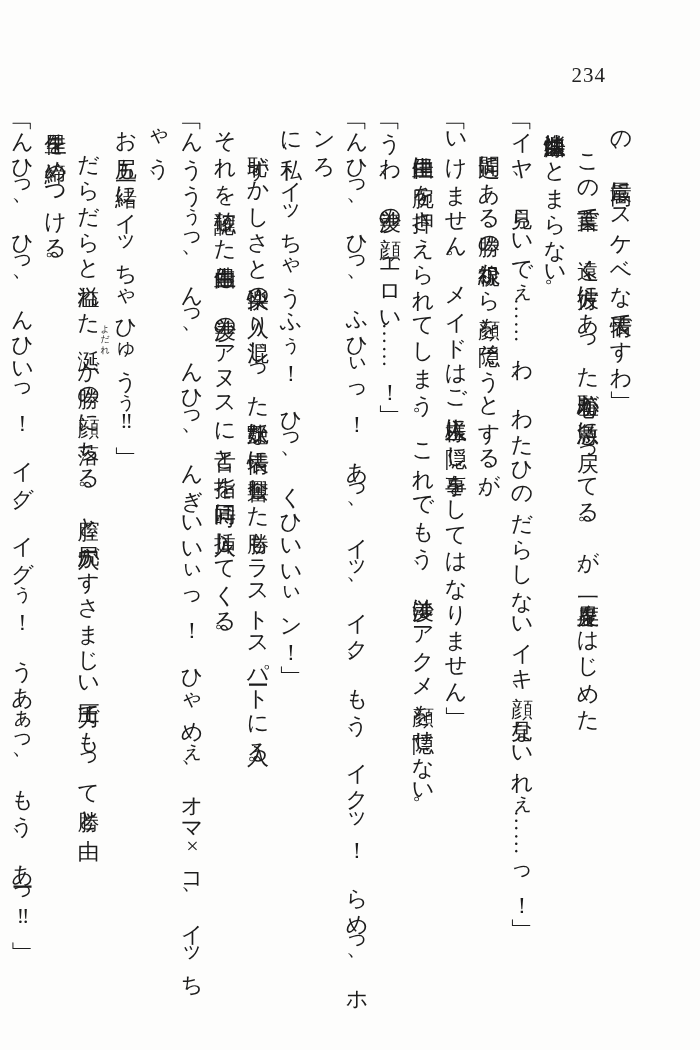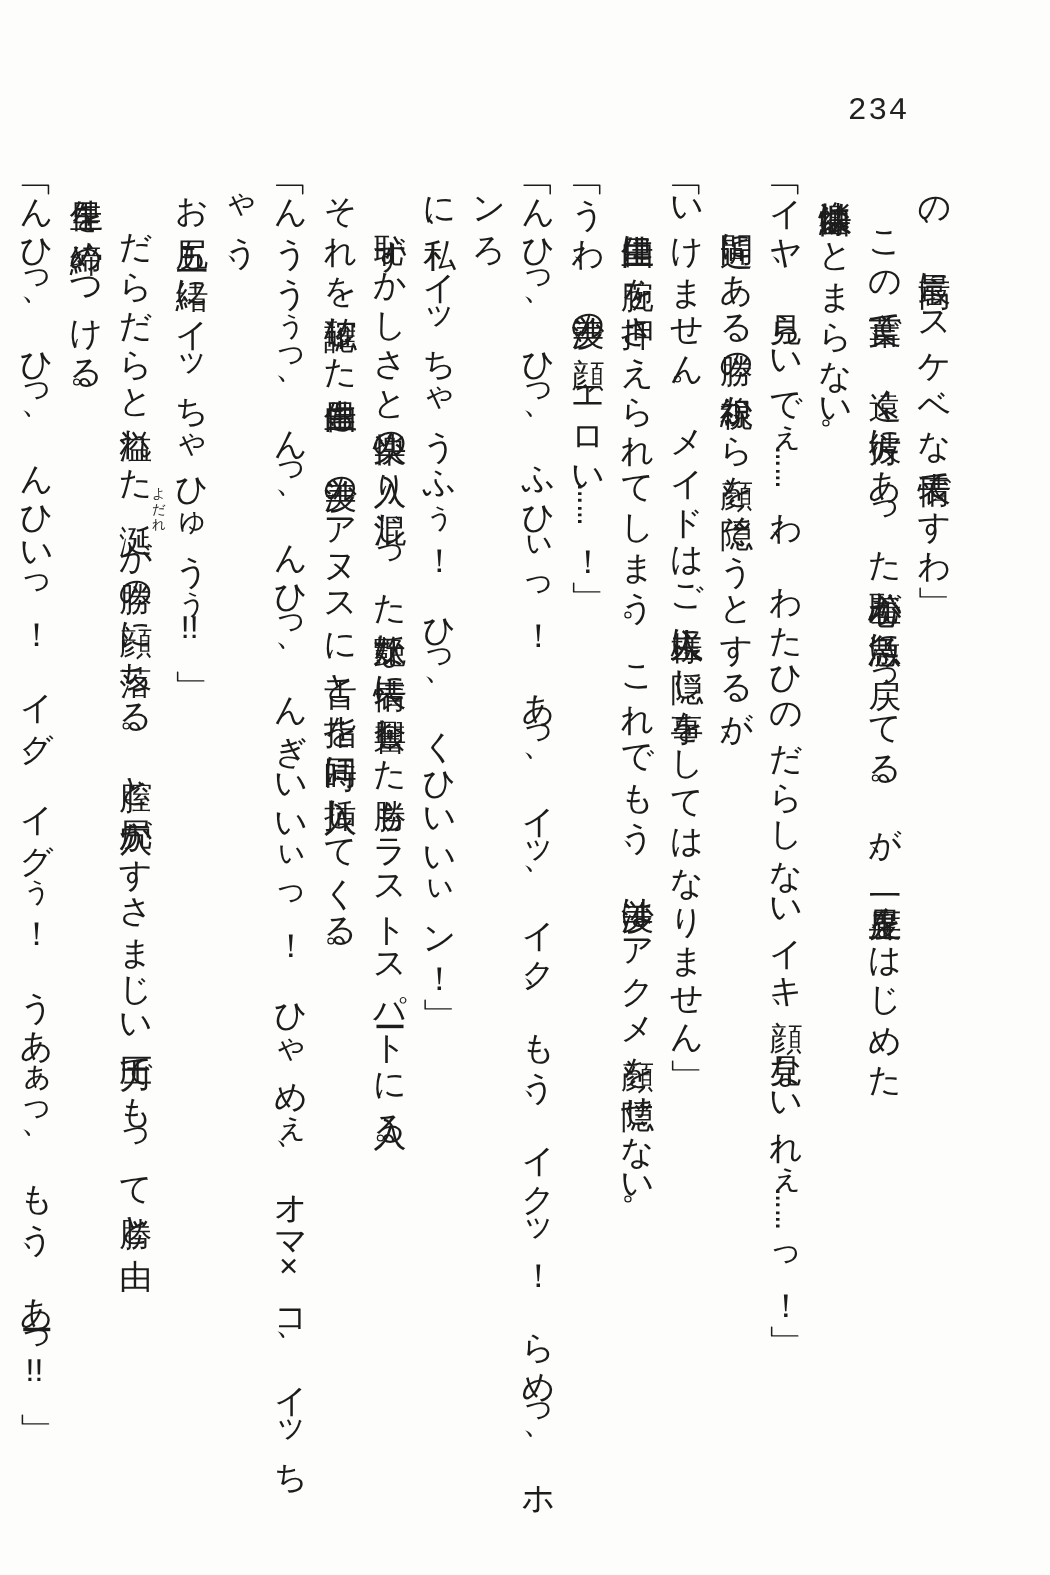--- a/index.html
+++ b/index.html
@@ -5,21 +5,21 @@
   html, body {
     margin: 0;
     padding: 0;
     background: #ffffff;
   }
   .page {
     position: relative;
     width: 700px;
     height: 1050px;
     background: #fdfdfc;
-    font-family: Liberation Mono, monospace;
+    font-family: Liberation Serif, serif;
     color: #1c1c1c;
     overflow: hidden;
   }
   .page-number {
     position: absolute;
     top: 63px;
     right: 94px;
     font-size: 21px;
     letter-spacing: 1px;
     color: #222222;

